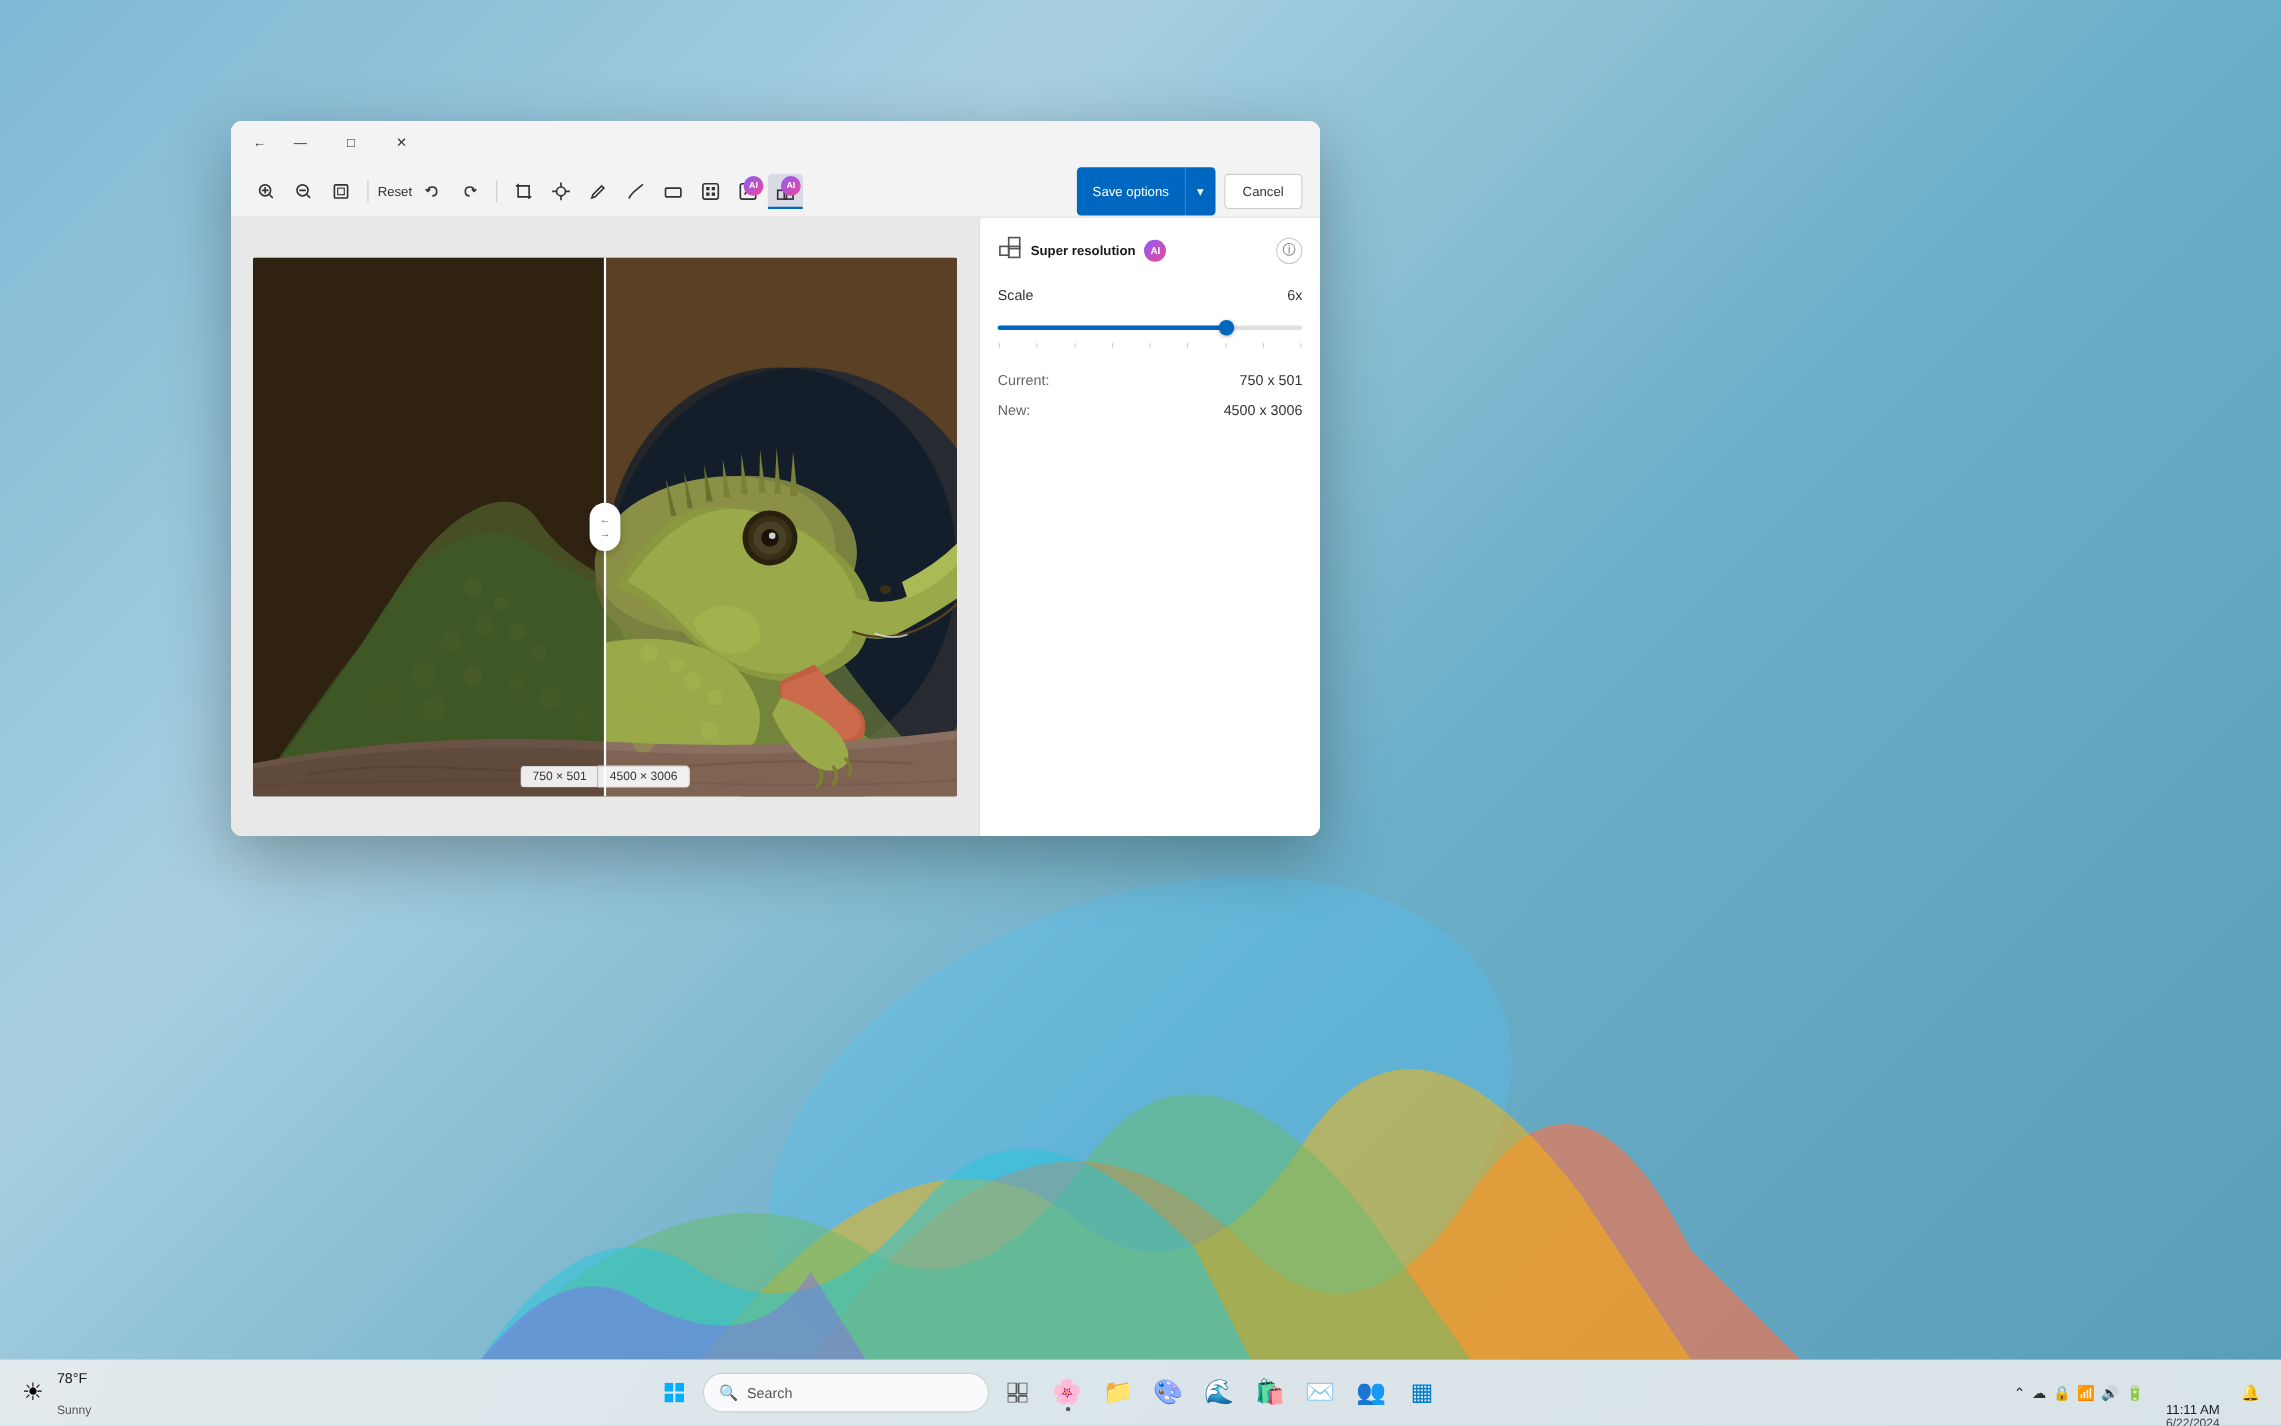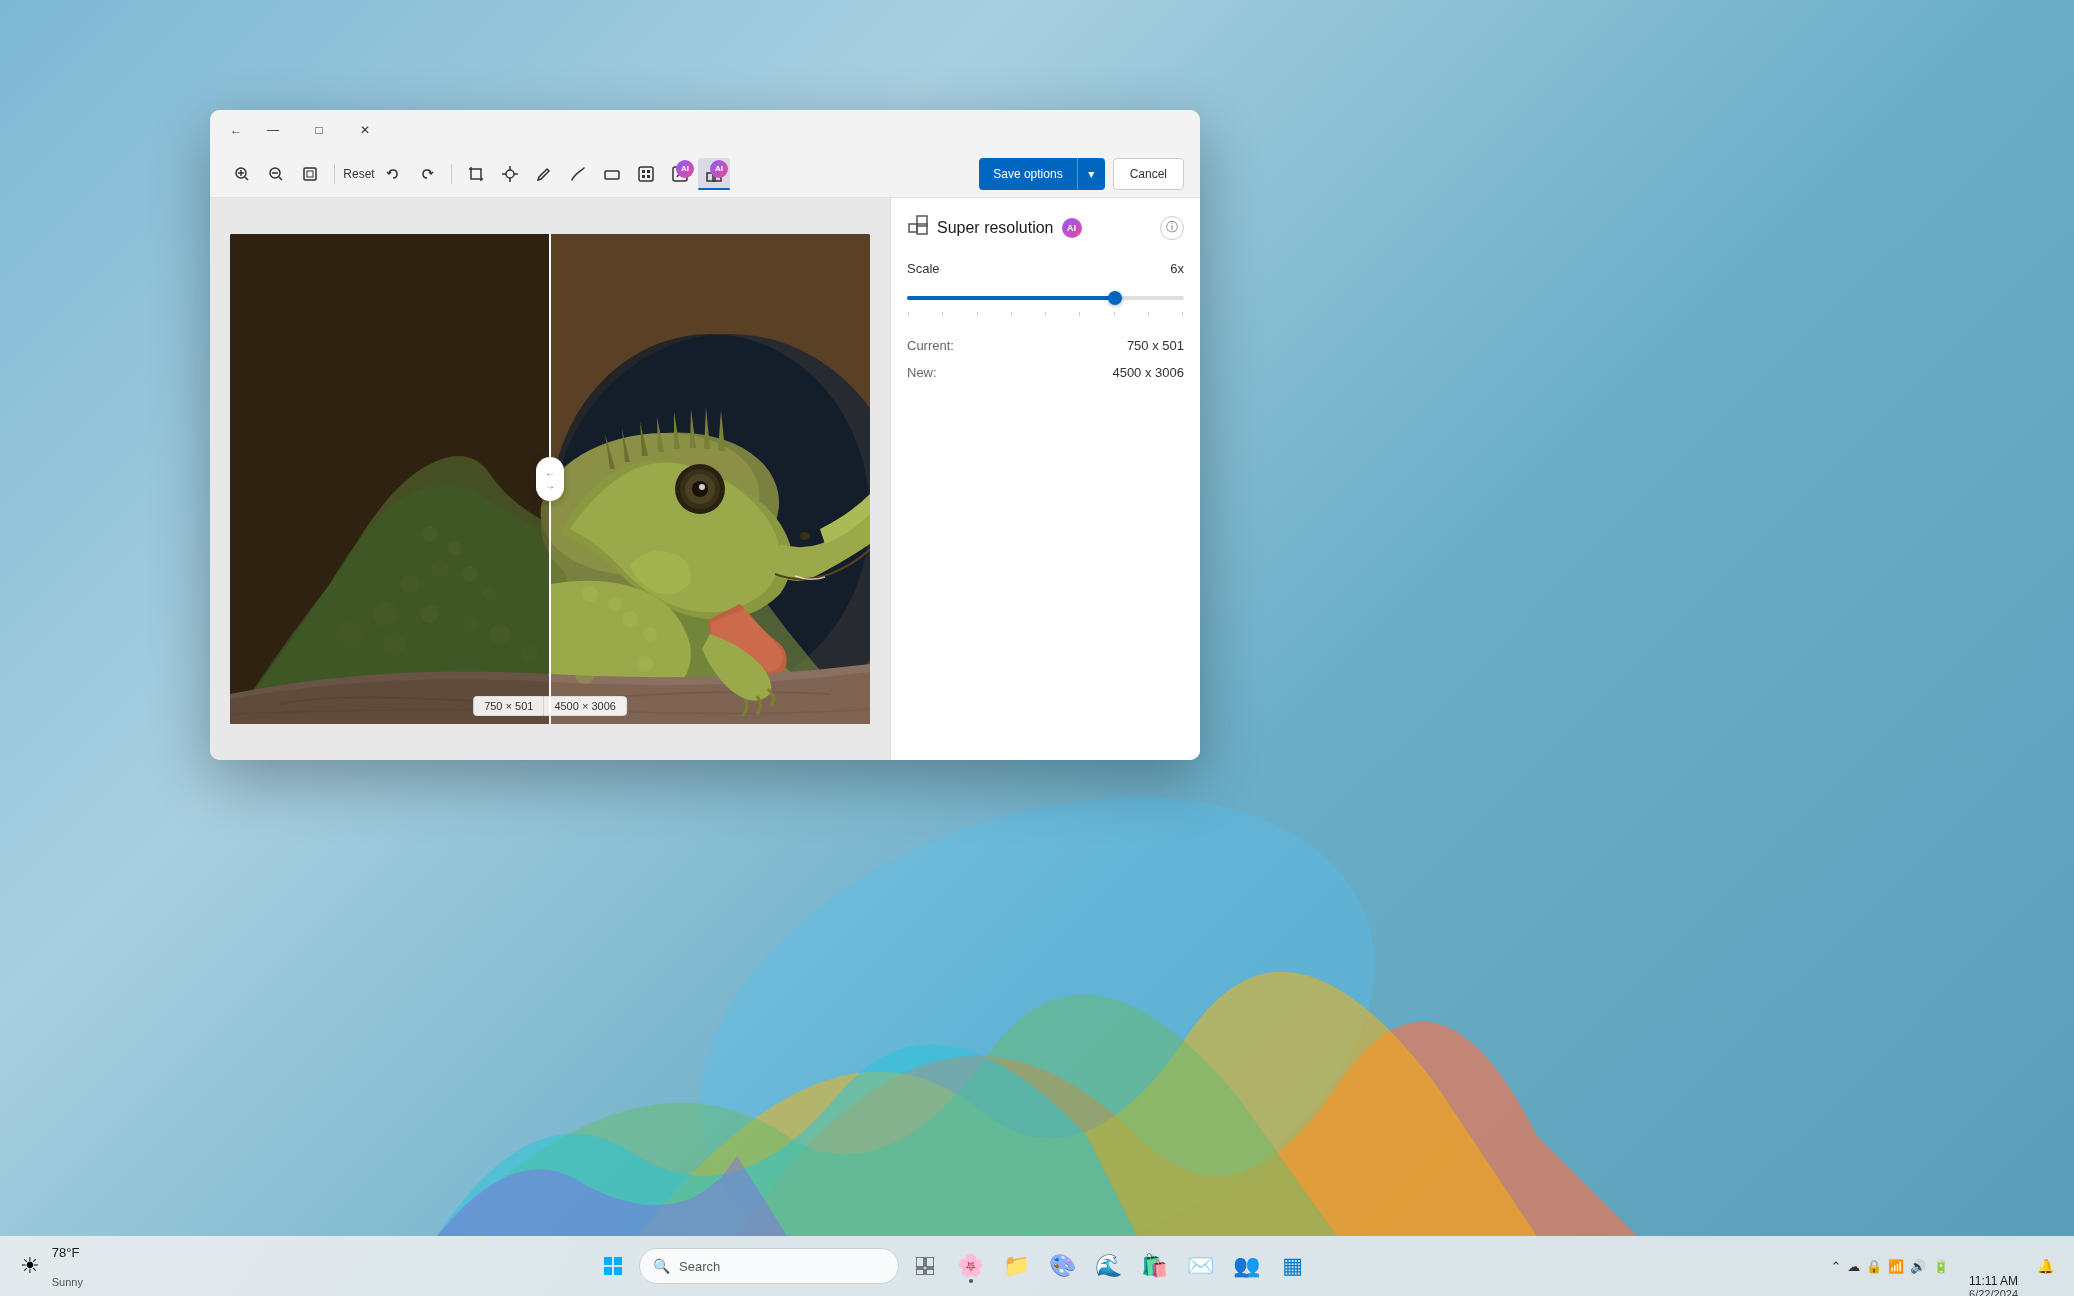--- a/index.html
+++ b/index.html
@@ -129,21 +129,21 @@
       align-items: center;
       gap: 8px;
     }
     .save-options-btn {
       display: flex;
       align-items: center;
       background: #0067c0;
       color: white;
       border: none;
       border-radius: 4px;
-      height: 32px;
+      height: 44px;
       cursor: pointer;
       font-size: 12px;
     }
     .save-options-main {
       padding: 0 14px;
       height: 100%;
       display: flex;
       align-items: center;
       border-radius: 4px 0 0 4px;
     }
@@ -292,22 +292,22 @@
       align-items: center;
       justify-content: space-between;
       margin-bottom: 20px;
     }
     .panel-header-left {
       display: flex;
       align-items: center;
       gap: 8px;
     }
     .panel-title {
-      font-size: 16px;
-      font-weight: 400;
+      font-size: 12px;
+      font-weight: 700;
       color: #1a1a1a;
     }
     .panel-ai-badge {
       display: inline-flex;
       align-items: center;
       justify-content: center;
       width: 20px;
       height: 20px;
       background: linear-gradient(135deg, #8b5cf6, #ec4899);
       color: white;

